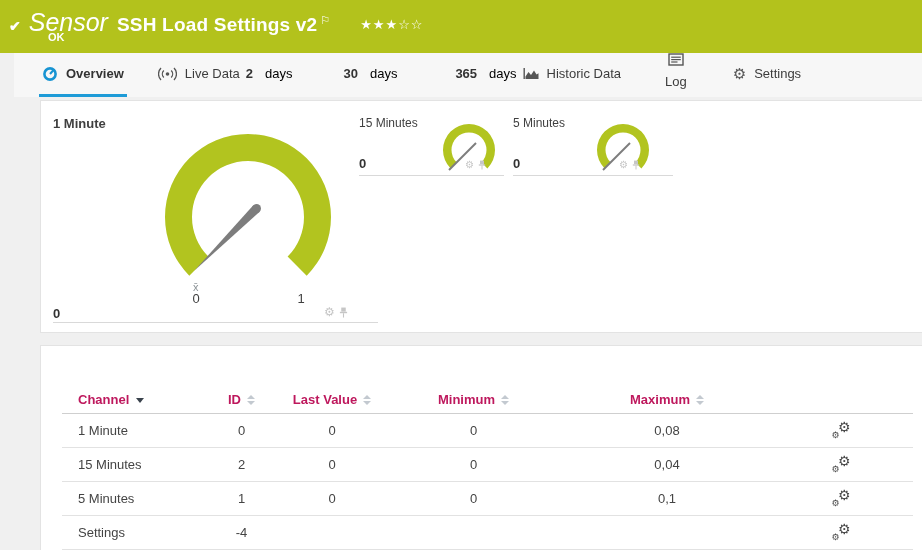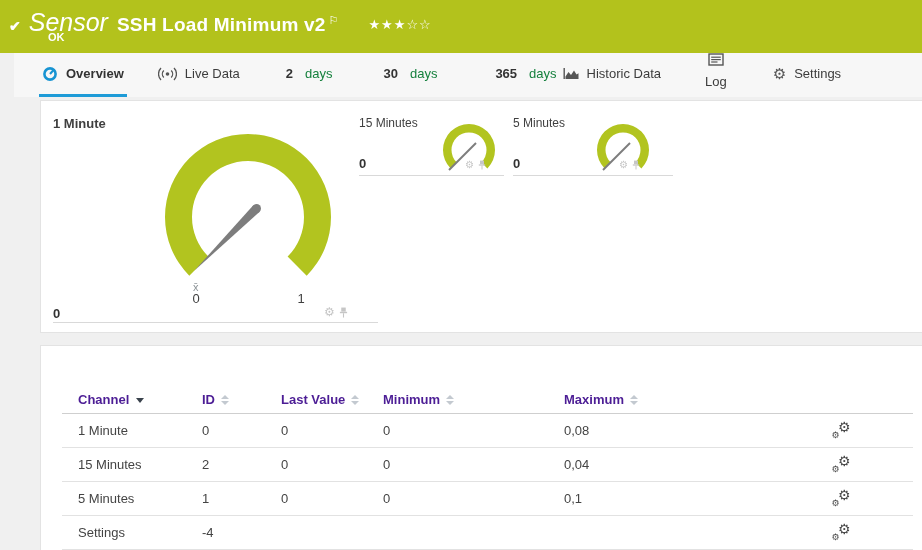--- a/index.html
+++ b/index.html
@@ -16,23 +16,23 @@
   .flag { font-size:11px; margin-left:3px; position:relative; top:-7px; }
   .stars { margin-left:30px; font-size:13px; letter-spacing:1px; position:relative; top:-2px; }
   .status-ok { position:absolute; left:48px; top:31px; font-size:11px; font-weight:700; }
 
   
   .tabbar { position:absolute; left:14px; top:53px; width:922px; height:44px; background:#f7f7f7; display:flex; align-items:stretch; padding-left:25px; }
   .tab { display:flex; align-items:center; gap:8px; border-bottom:3px solid transparent; padding:0 3px; font-size:13px; color:#3c3c3c; cursor:pointer; white-space:nowrap; }
   .tab.active { border-bottom-color:#1e9bd7; }
   .tab.active .tab-label { font-weight:700; color:#333; }
   .tab .num { font-weight:700; color:#333; margin-right:4px; }
-  .tab .days { color:#15803d; }
+  .tab .days { color:#000000; }
   .tab:nth-child(1){ margin-right:28px; }
-  .tab:nth-child(2){ margin-right:40px; }
+  .tab:nth-child(2){ }
   .tab:nth-child(3){ margin-right:45px; }
   .tab:nth-child(4){ margin-right:52px; }
   .tab:nth-child(5){ }
   .tab:nth-child(6){ margin-right:38px; }
   .tab:nth-child(7){ margin-right:40px;flex-direction:column; }
   .gear-glyph { font-size:15px; color:#555; }
 
   
   .card { position:absolute; left:40px; width:887px; background:#fff; border:1px solid #e3e3e3; }
   .card-gauges { top:100px; height:233px; }
@@ -60,42 +60,42 @@
   .v-15 { left:318px; } .v-5 { left:472px; }
   .icons-15 { left:424px; top:58px; } .icons-5 { left:578px; top:58px; }
   .panel-icons.small .gear-sm { font-size:10px; }
   .line-15 { left:318px; top:74px; width:145px; }
   .line-5  { left:472px; top:74px; width:160px; }
 
   
   table.channels { position:absolute; left:21px; top:40px; width:851px; border-collapse:collapse; table-layout:fixed; font-size:13px; color:#444; }
   col.c-channel{width:140px;} col.c-id{width:79px;} col.c-last{width:102px;}
   col.c-min{width:181px;} col.c-max{width:206px;} col.c-set{width:143px;}
-  th { font-weight:700; color:#4c1d95; height:27px; border-bottom:1px solid #cfcfcf; vertical-align:middle; }
+  th { font-weight:700; color:#be185d; height:27px; border-bottom:1px solid #cfcfcf; vertical-align:middle; }
   td { height:34px; border-bottom:1px solid #e2e2e2; vertical-align:middle; }
-  .al { text-align:left; padding-left:16px; } .ar { text-align:left;margin-top:43px; } .ac { text-align:center; }
+  .al { text-align:left; padding-left:16px; } .ar { text-align:center;margin-top:43px; } .ac { text-align:center; }
   .caret-down { display:inline-block; width:0; height:0; border-left:4px solid transparent; border-right:4px solid transparent; border-top:5px solid #3a424c; margin-left:7px; vertical-align:middle; }
   .sort { display:inline-block; vertical-align:middle; margin-left:6px; }
   .sort i { display:block; width:0; height:0; border-left:4px solid transparent; border-right:4px solid transparent; }
   .sort .up { border-bottom:4px solid #c3c9d0; margin-bottom:2px; }
   .sort .dn { border-top:4px solid #c3c9d0; }
   .gears { position:relative; display:inline-block; width:18px; height:16px; color:#494949; }
   .gears .g1 { position:absolute; right:0; top:-2px; font-size:14px; }
   .gears .g2 { position:absolute; left:-1px; bottom:-3px; font-size:9px; }
 </style>
 </head>
 <body>
 
 <div class="app">
 
   <div class="hdr">
     <div class="hdr-line1">
       <span class="check">✔</span>
       <span class="kind">Sensor</span>
-      <span class="title">SSH Load Minimum v2</span>
+      <span class="title">SSH Load Settings v2</span>
       <span class="flag">⚐</span>
       <span class="stars"><span>★★★</span><span>☆☆</span></span>
     </div>
     <div class="status-ok">OK</div>
   </div>
 
   <div class="tabbar">
     <div class="tab active">
       <svg width="16" height="16" viewBox="0 0 16 16">
         <circle cx="8" cy="8" r="5.6" fill="none" stroke="#1894d2" stroke-width="2.6"></circle>

